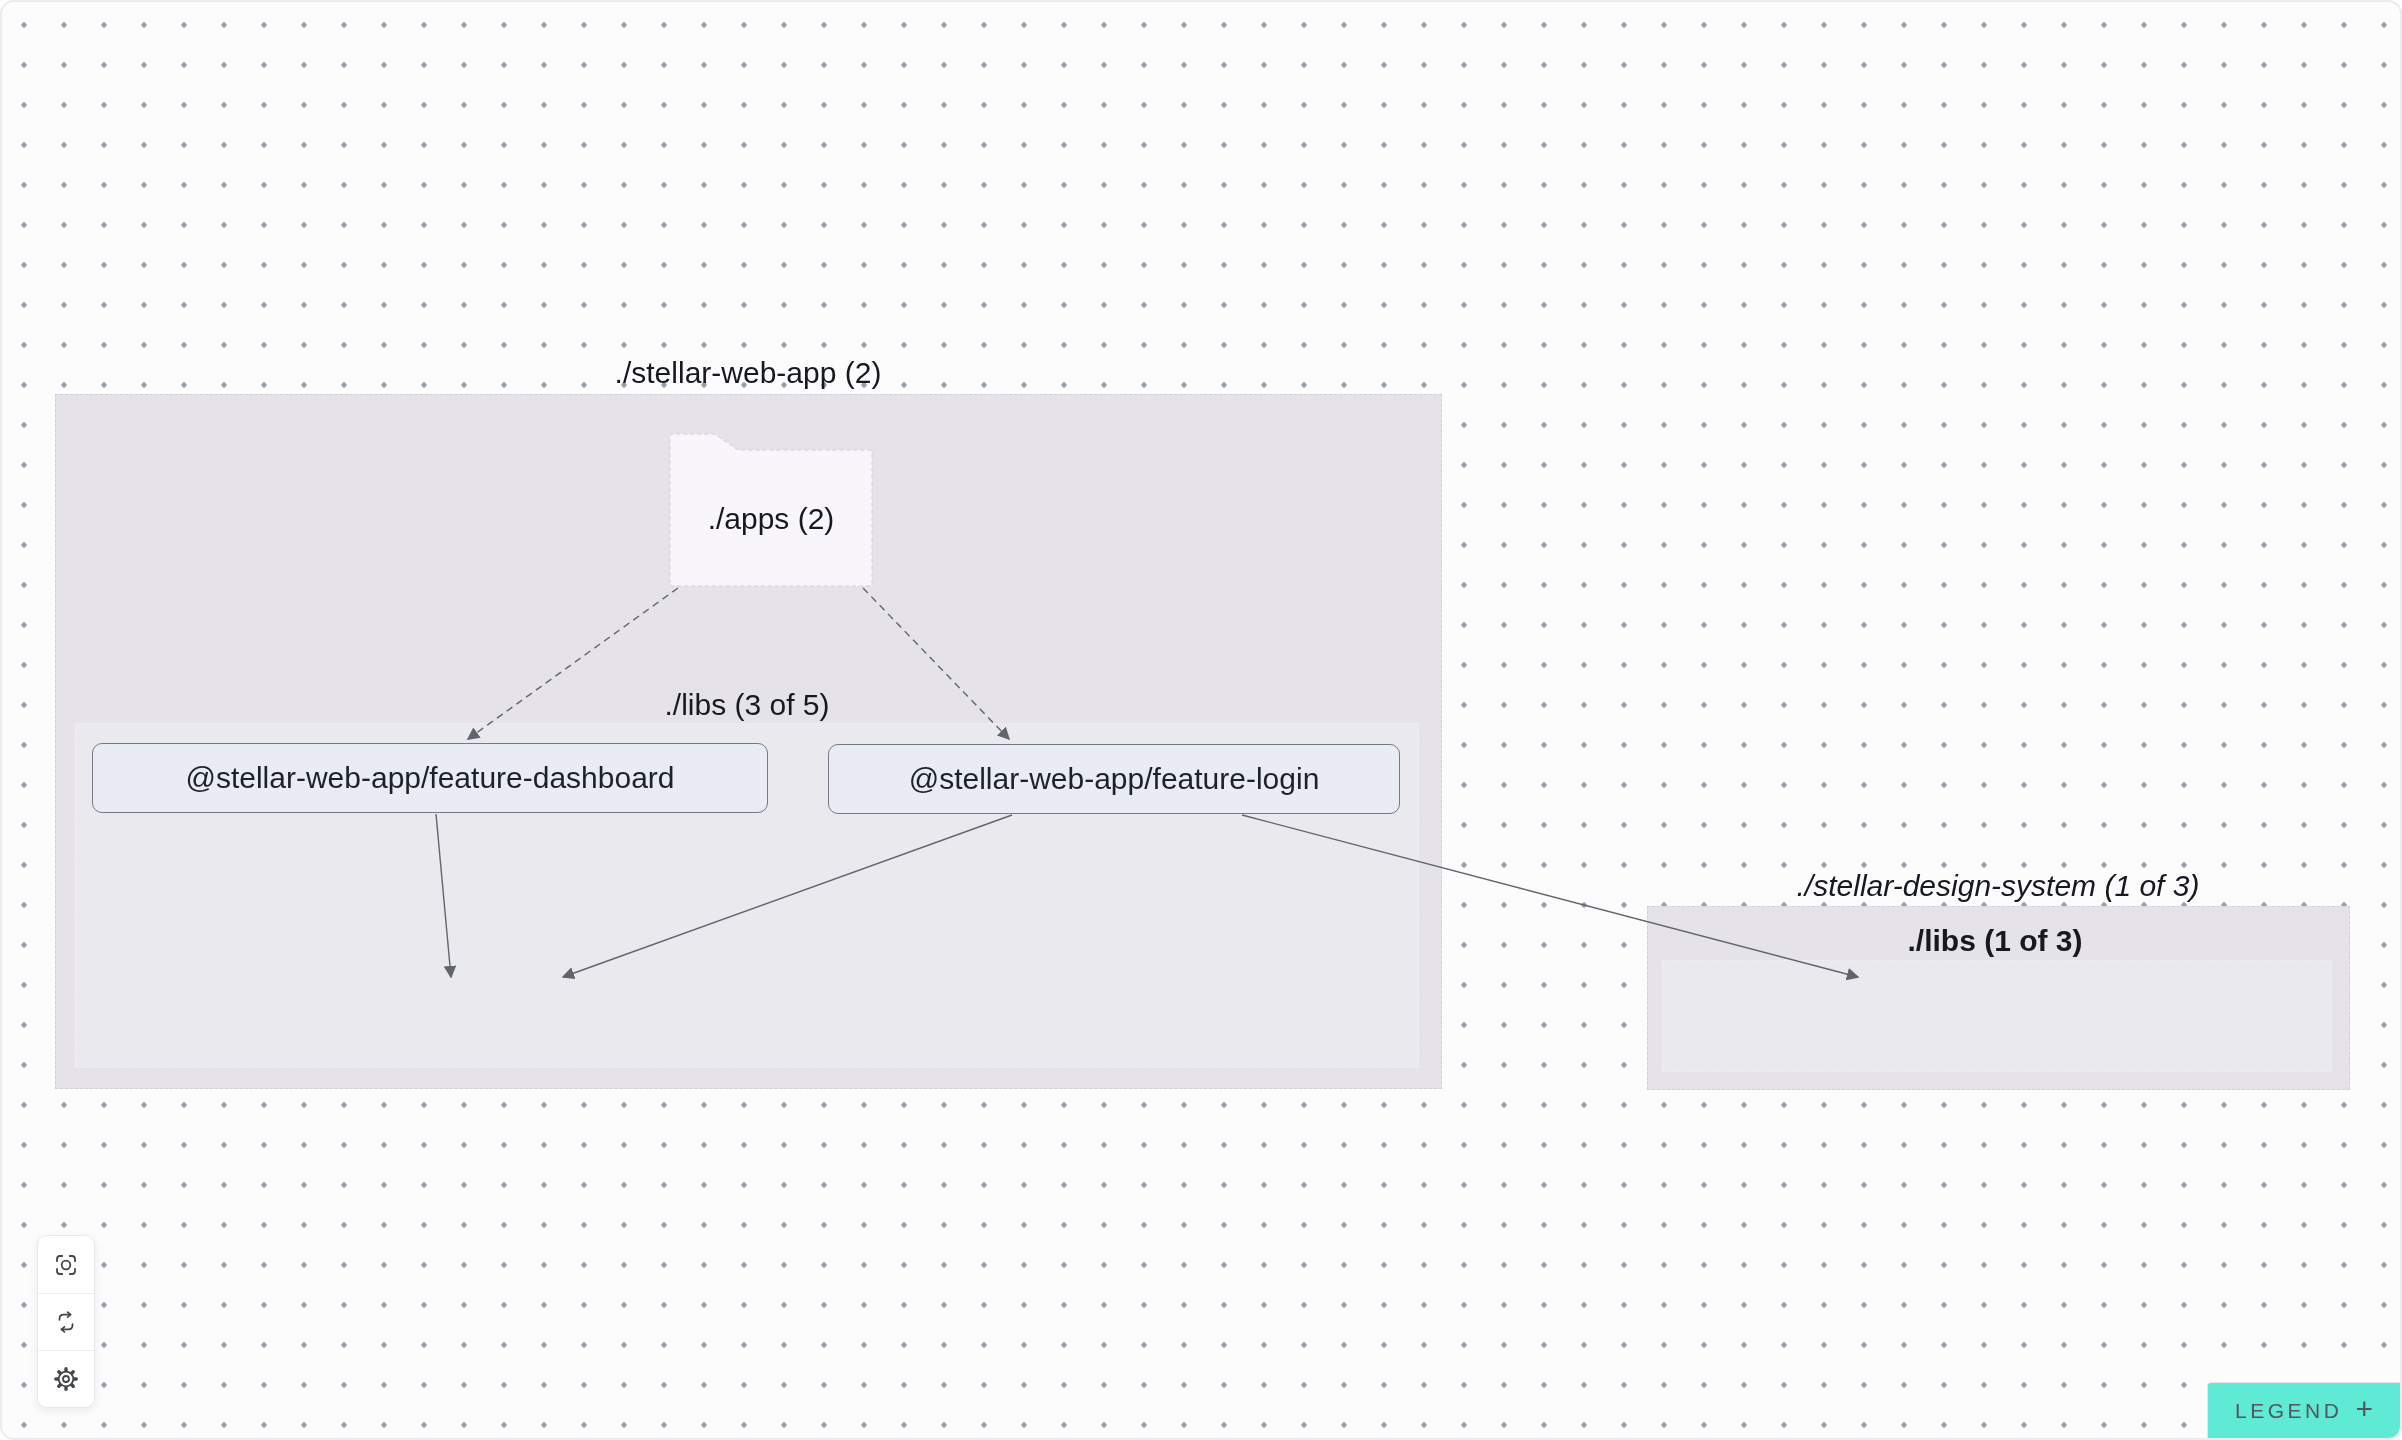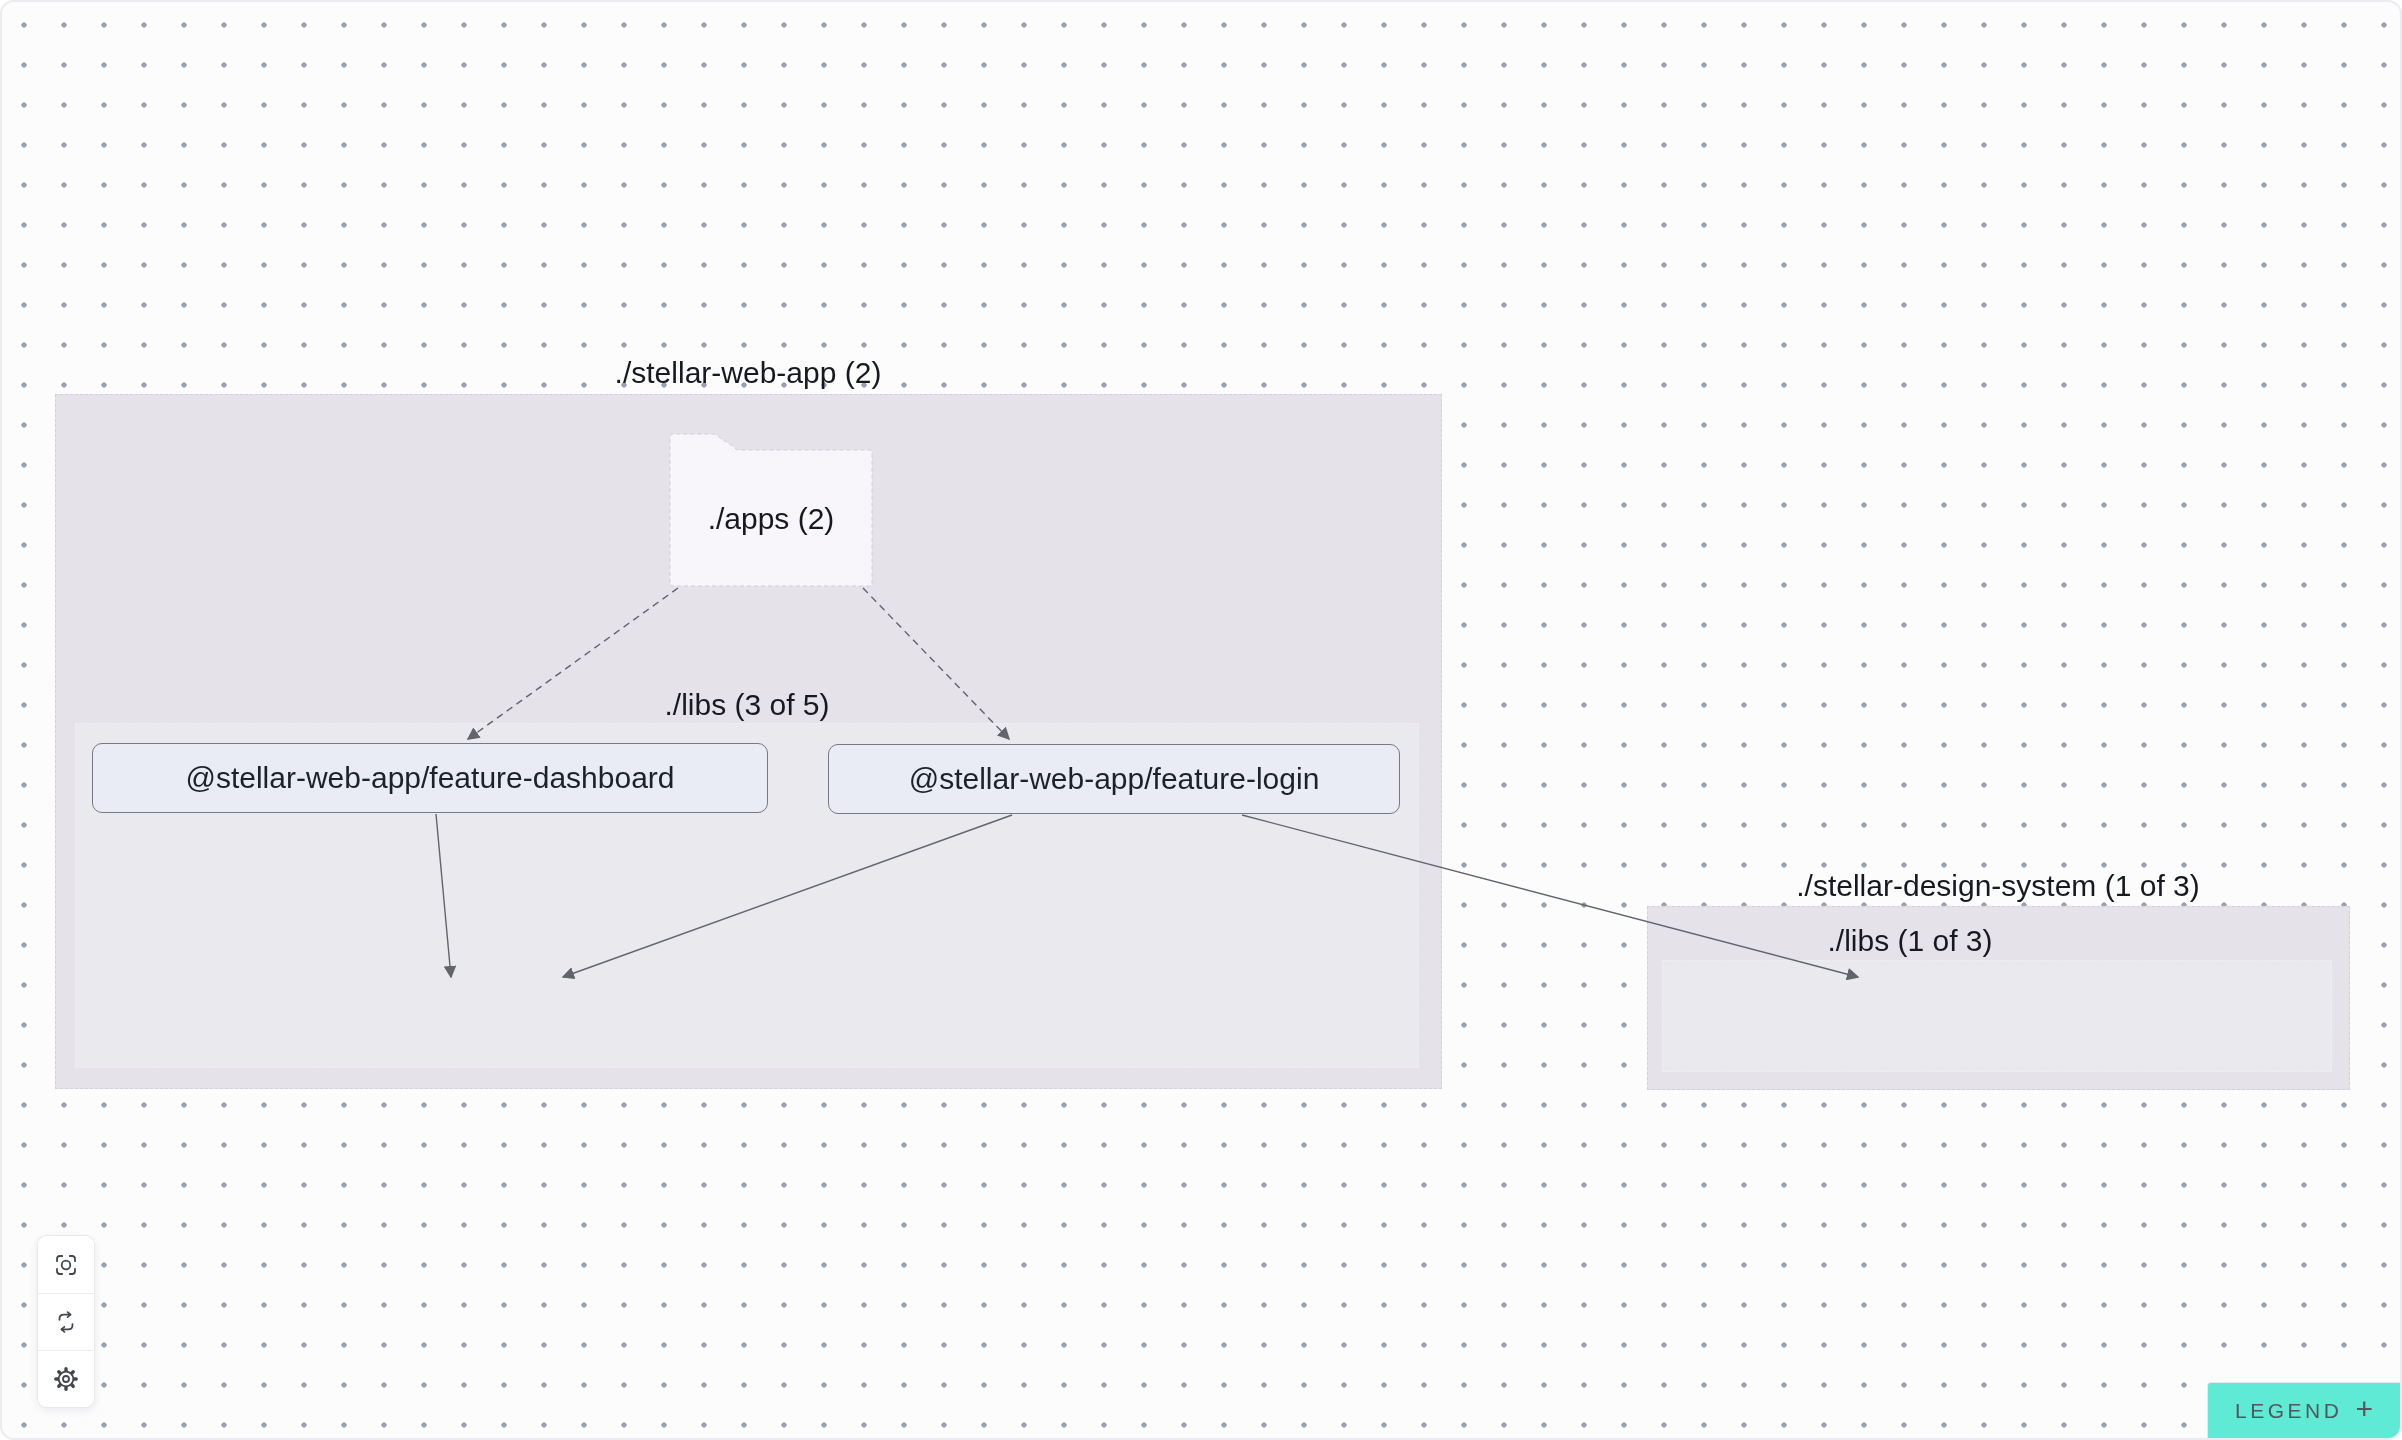--- a/index.html
+++ b/index.html
@@ -65,22 +65,22 @@
         <line x1="676" y1="586" x2="466" y2="737" stroke="#60646c" stroke-width="1.4" stroke-dasharray="7 5" marker-end="url(#arrowhead)"></line>
         <line x1="861" y1="586" x2="1007" y2="737" stroke="#60646c" stroke-width="1.4" stroke-dasharray="7 5" marker-end="url(#arrowhead)"></line>
         <line x1="434" y1="812" x2="449" y2="975" stroke="#60646c" stroke-width="1.4" marker-end="url(#arrowhead)"></line>
         <line x1="1010" y1="813" x2="561" y2="975" stroke="#60646c" stroke-width="1.4" marker-end="url(#arrowhead)"></line>
         <line x1="1240" y1="813" x2="1856" y2="975" stroke="#60646c" stroke-width="1.4" marker-end="url(#arrowhead)"></line>
       </svg>
       <div class="node" style="left: 90px; top: 741px; width: 676px; height: 70px;">@stellar-web-app/feature-dashboard</div>
       <div class="node" style="left: 826px; top: 742px; width: 572px; height: 70px;">@stellar-web-app/feature-login</div>
       <div class="glabel" style="left: 746px; top: 371px;">./stellar-web-app (2)</div>
       <div class="glabel" style="left: 745px; top: 703px;">./libs (3 of 5)</div>
-      <div class="glabel" style="left: 1996px; top: 884px;">./stellar-design-system (1 of 3)</div>
-      <div class="glabel" style="left: 1908px; top: 939px;">./libs (1 of 3)</div>
+      <div class="glabel" style="left: 1996px; top: 884px; font-style: italic;">./stellar-design-system (1 of 3)</div>
+      <div class="glabel" style="left: 1993px; top: 939px; font-weight: bold;">./libs (1 of 3)</div>
       <div class="glabel" style="left: 769px; top: 517px;">./apps (2)</div>
     </div>
 
   <div class="toolbar">
     <button>
       <svg width="26" height="26" viewBox="0 0 26 26" fill="none" stroke="#42464d" stroke-width="1.8" stroke-linecap="round">
         <path d="M9.2,4 H7 Q4,4 4,7 V9.2"></path>
         <path d="M16.8,4 H19 Q22,4 22,7 V9.2"></path>
         <path d="M22,16.8 V19 Q22,22 19,22 H16.8"></path>
         <path d="M4,16.8 V19 Q4,22 7,22 H9.2"></path>

